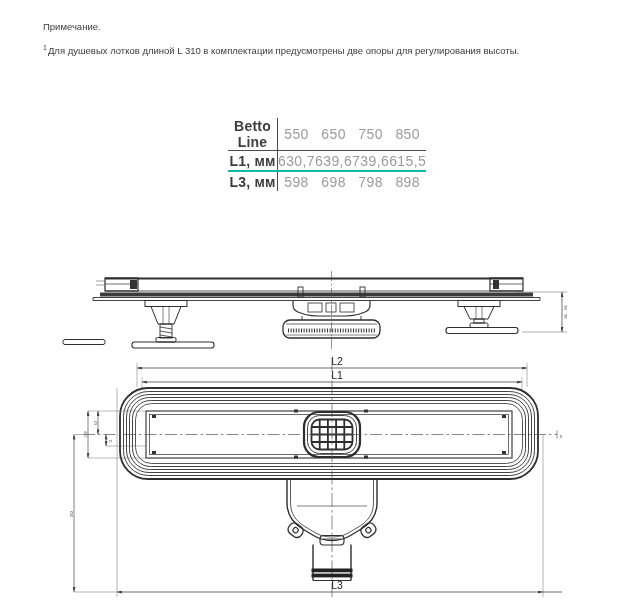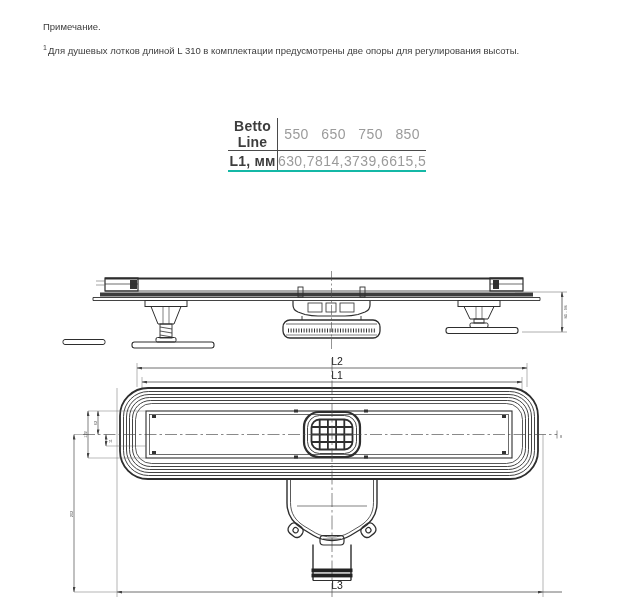--- a/index.html
+++ b/index.html
@@ -43,23 +43,30 @@
         <tr class="hdr">
       <td class="lab">Betto Line</td>
       <td class="val">550</td>
       <td class="val">650</td>
       <td class="val">750</td>
       <td class="val">850</td>
     </tr>
     <tr class="mid">
       <td class="lab">L1, мм</td>
       <td class="val">630,7</td>
-      <td class="val">814,3</td>
+      <td class="val">639,6</td>
       <td class="val">739,6</td>
       <td class="val">615,5</td>
+    </tr>
+    <tr class="last">
+      <td class="lab">L3, мм</td>
+      <td class="val">598</td>
+      <td class="val">698</td>
+      <td class="val">798</td>
+      <td class="val">898</td>
     </tr>
   </tbody>
     </table>
 
   <div class="svgwrap" id="side-view">
     <svg width="520" height="100" viewBox="0 0 520 100">
       <defs>
         <marker id="arr1" viewBox="0 0 10 6" refX="10" refY="3" markerWidth="8" markerHeight="3" orient="auto-start-reverse" markerUnits="userSpaceOnUse">
           <path d="M0 0 L10 3 L0 6 Z" fill="#444"></path>
         </marker>

